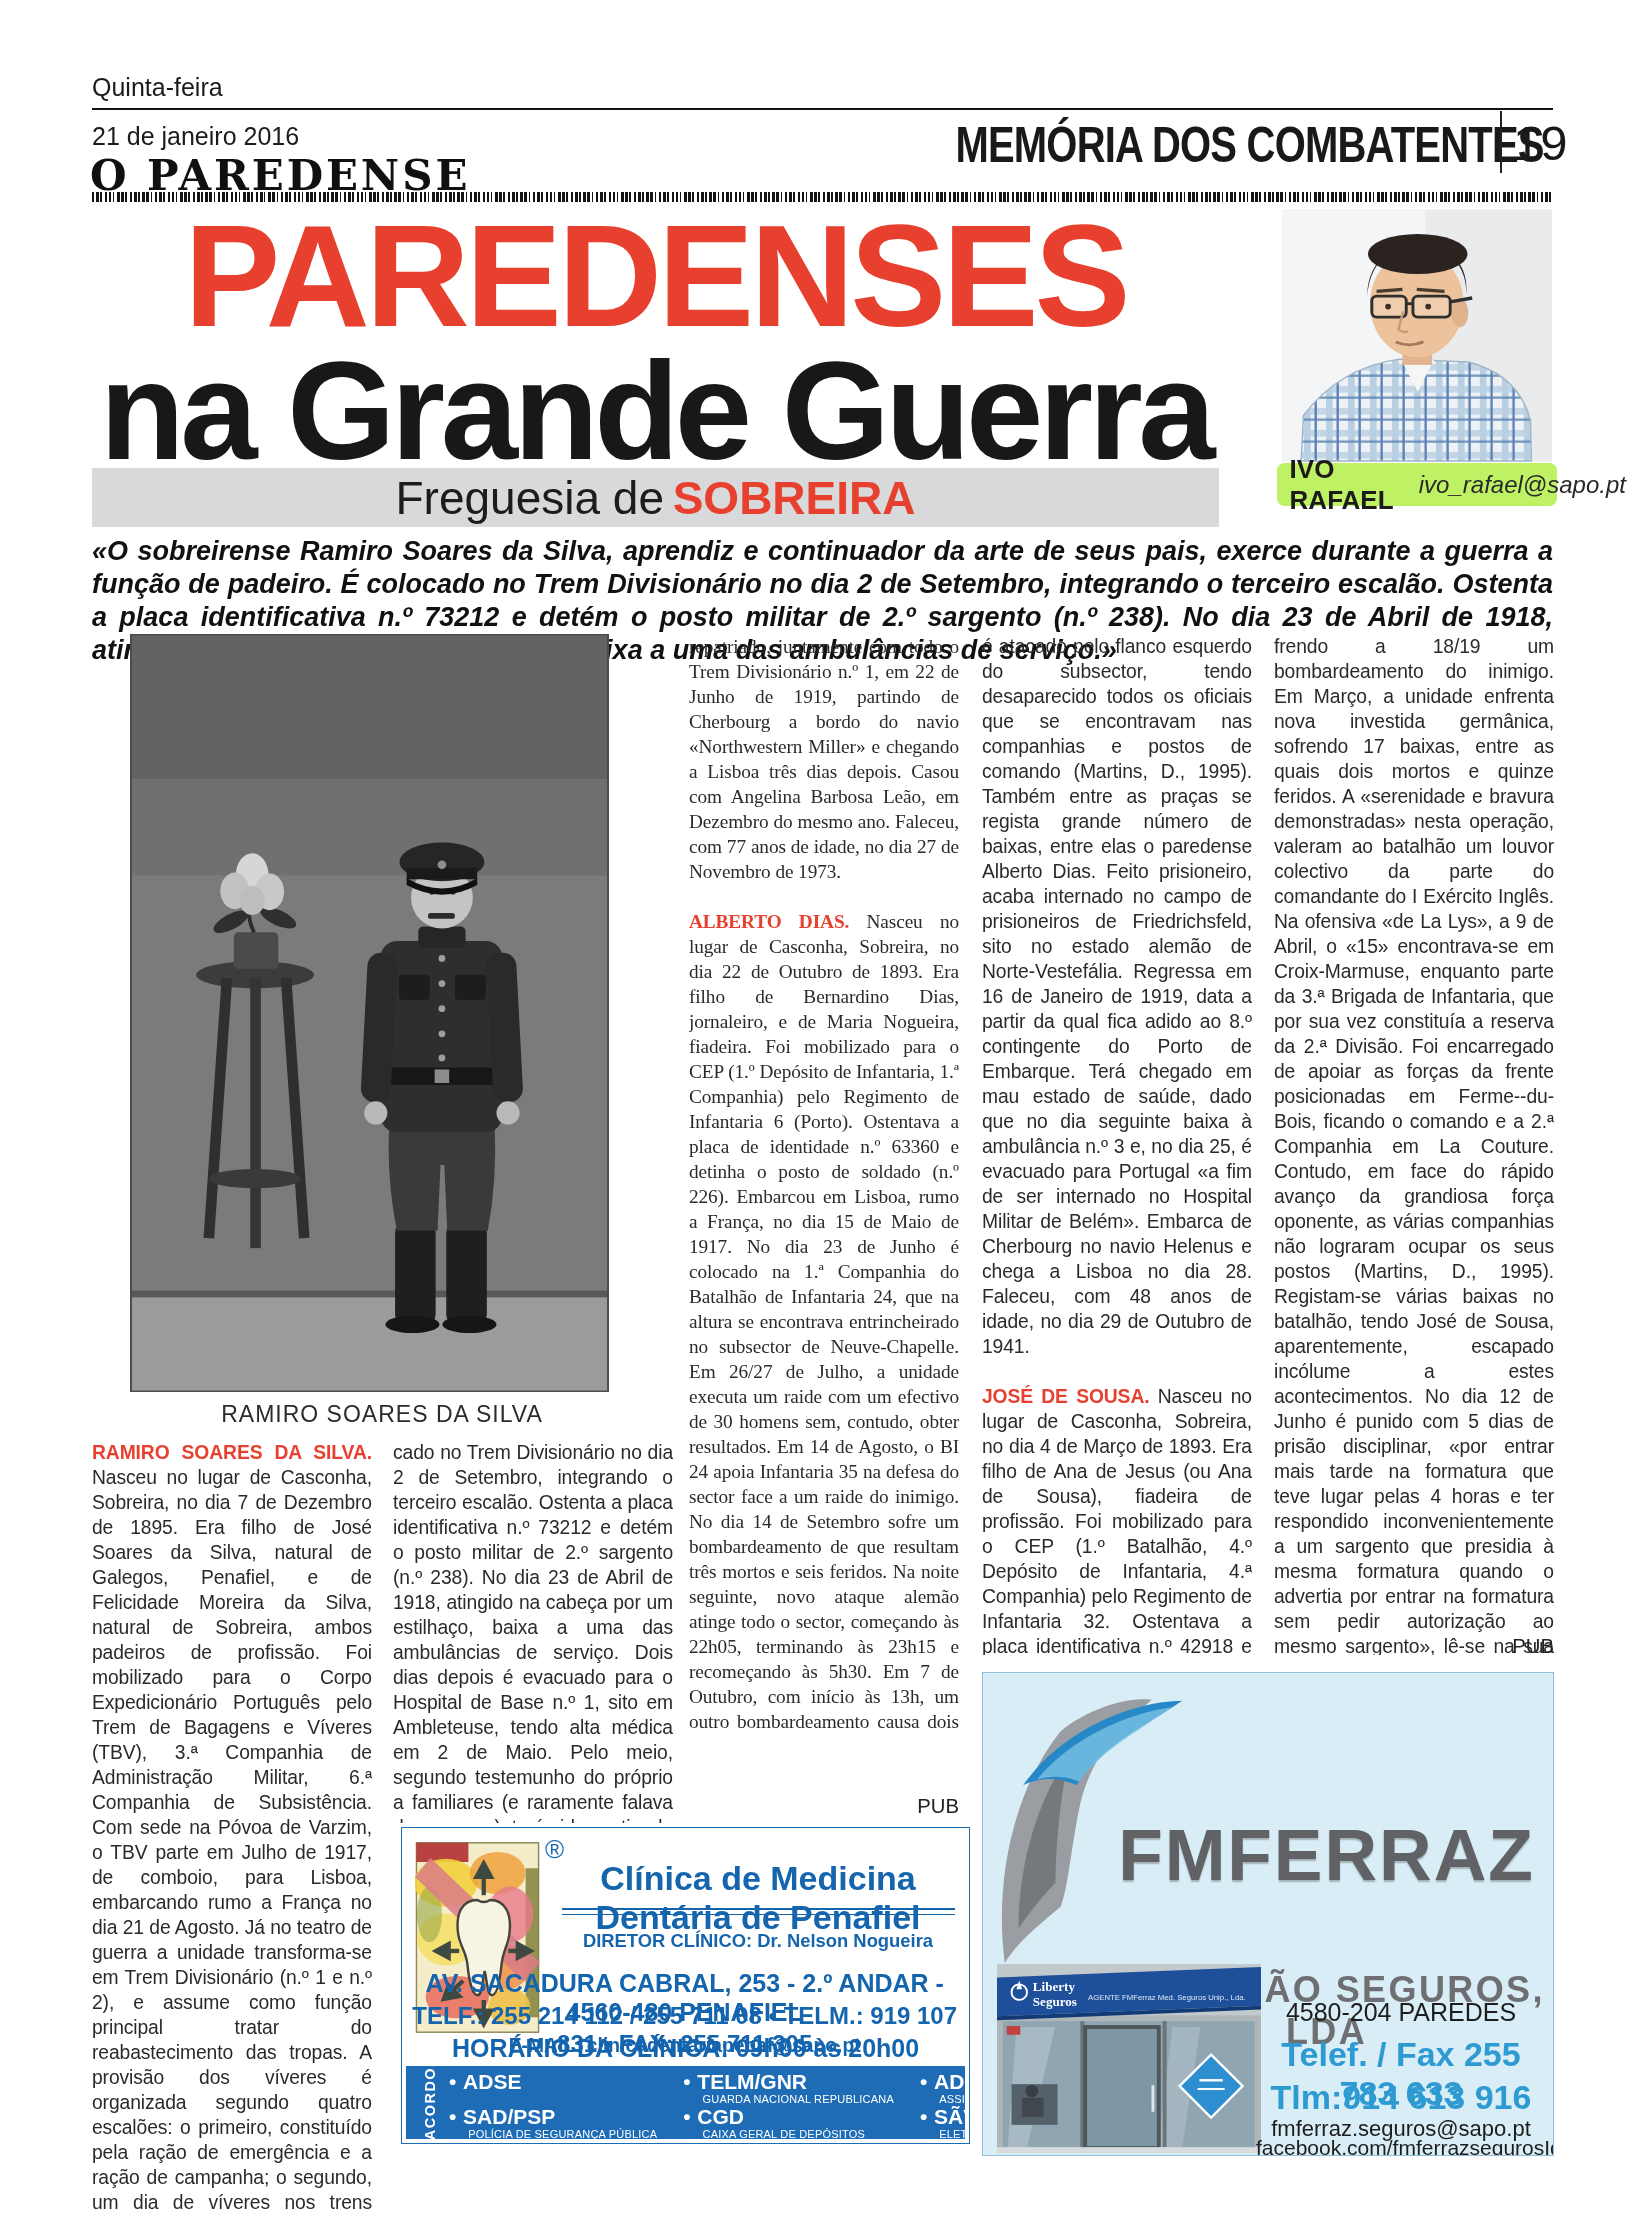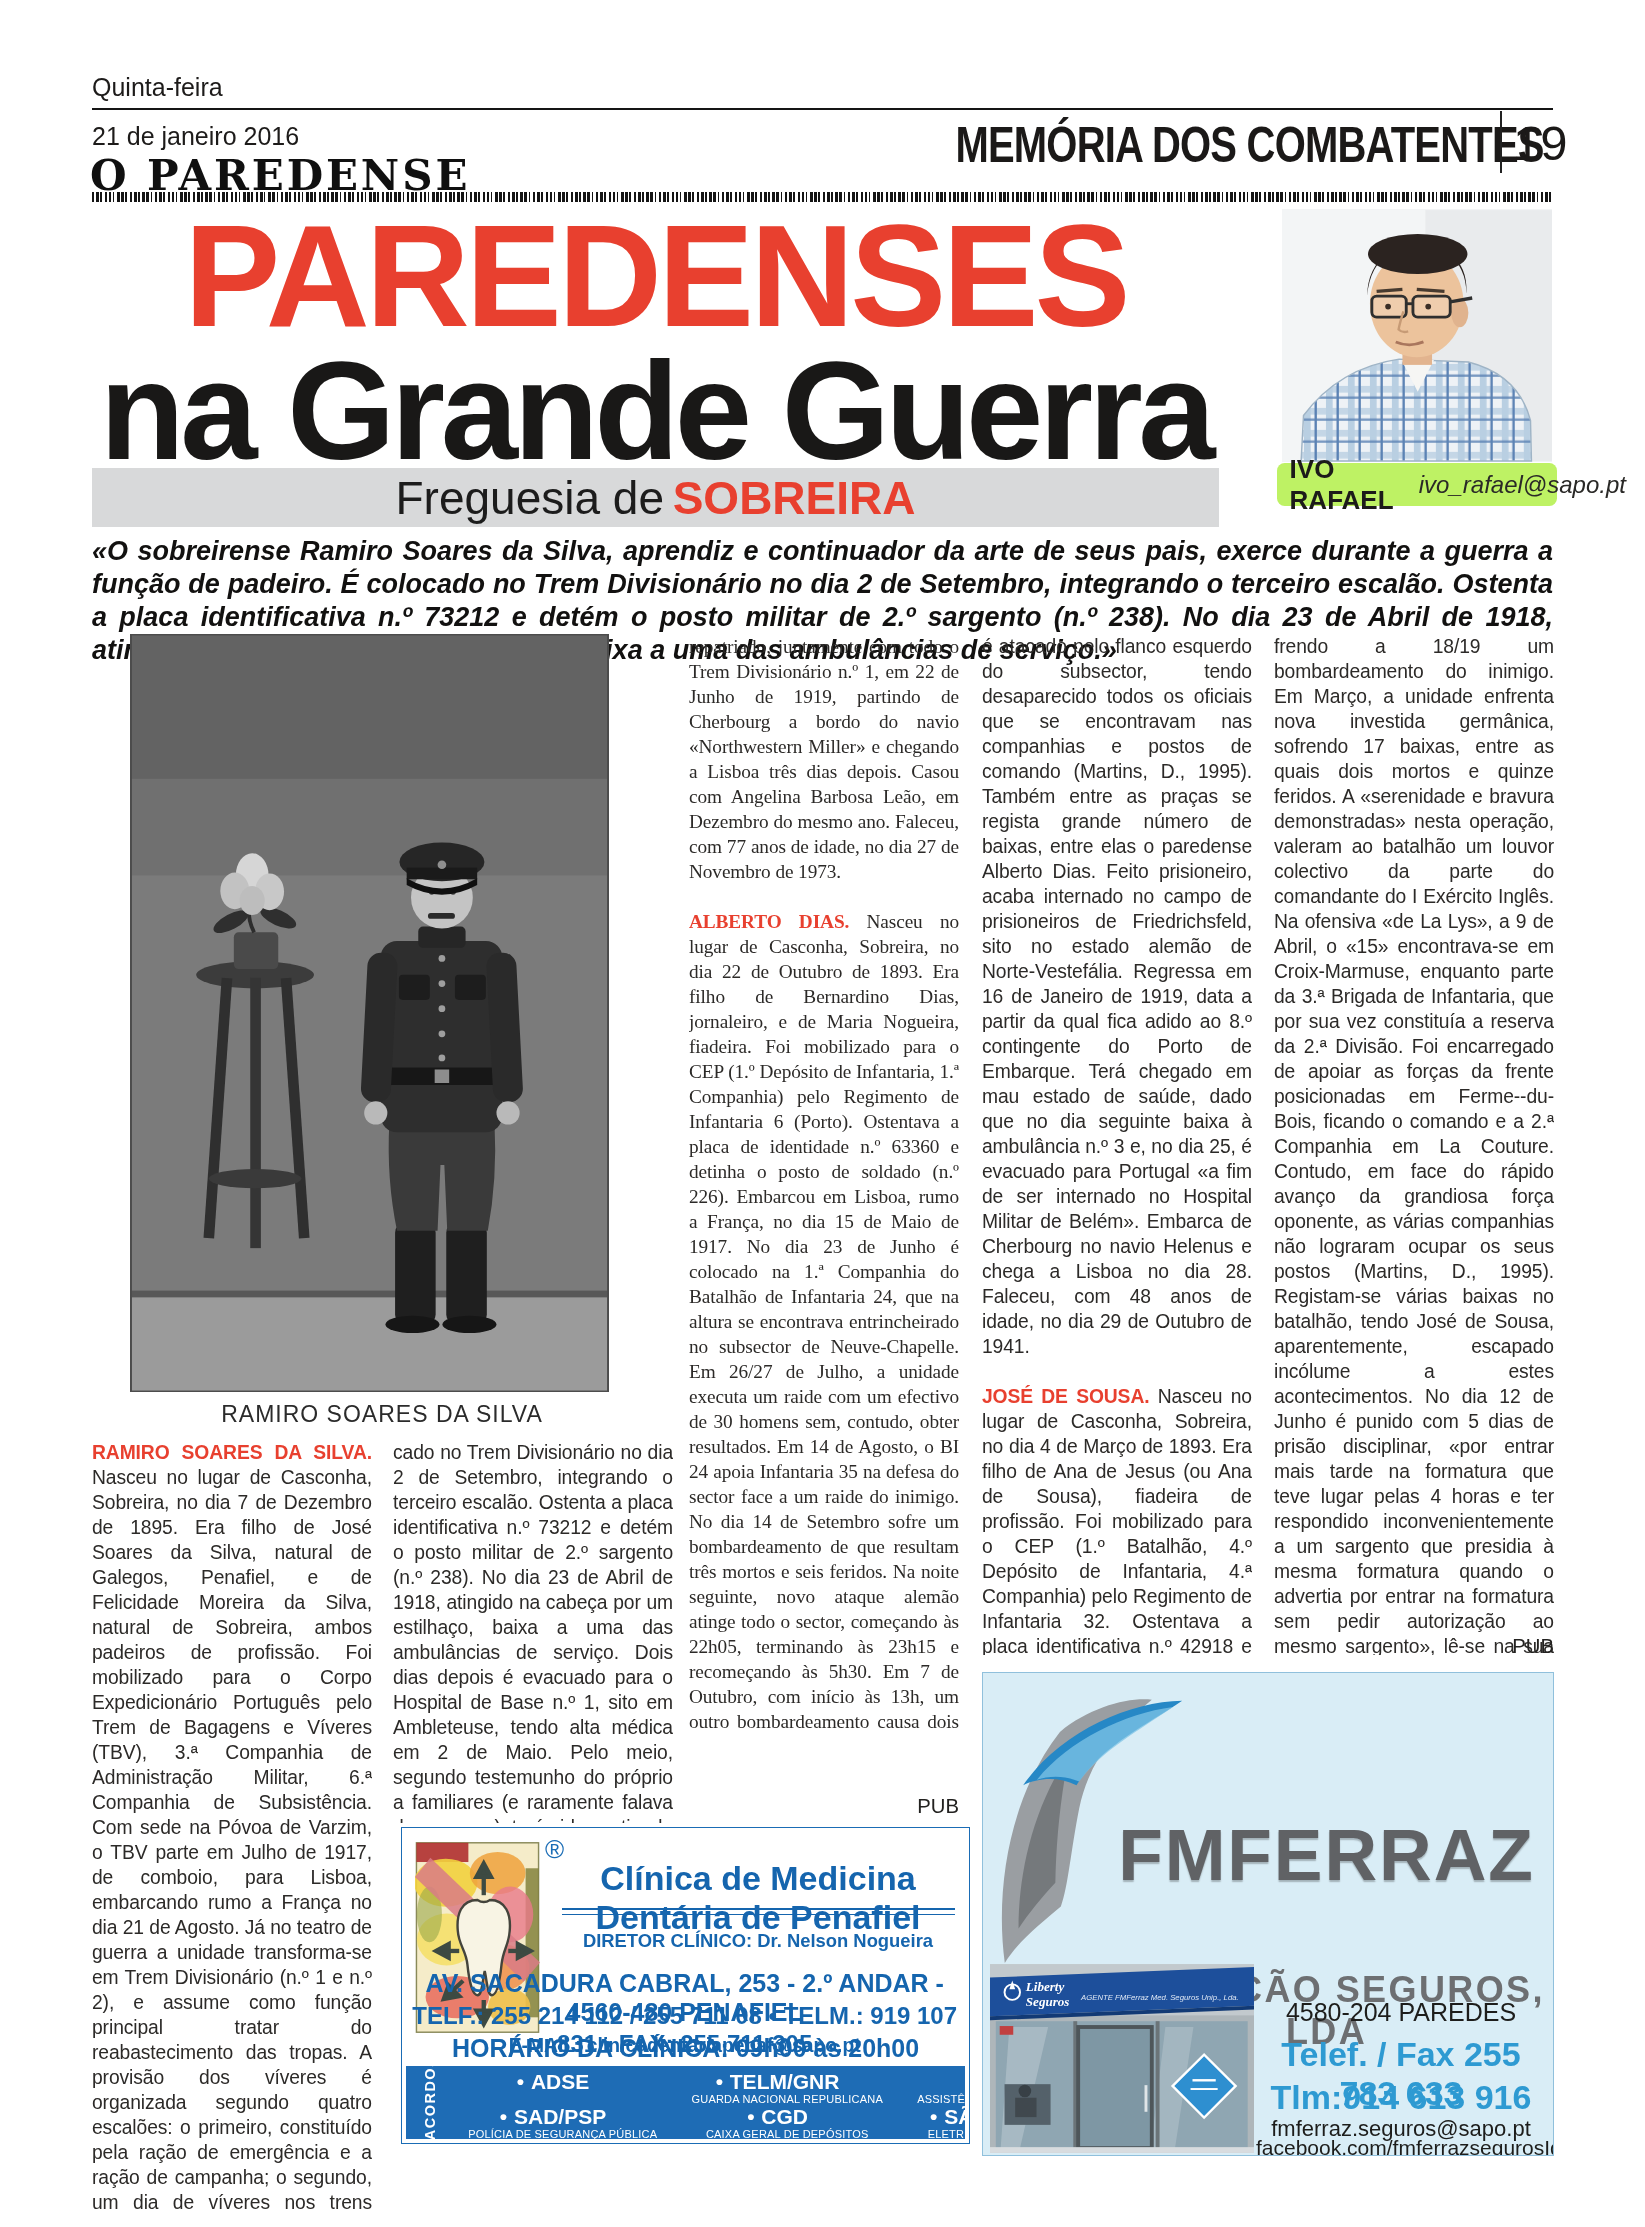--- a/index.html
+++ b/index.html
@@ -46,21 +46,21 @@
   .clinic-ad{width:569px;height:317px;background:#ffffff;border:1.9px solid #1a6cb5;box-sizing:border-box;overflow:hidden;}
   .cl-reg{font-size:26px;color:#1a6cb5;font-weight:400;}
   .cl-title{width:406px;text-align:center;font-size:34px;font-weight:700;color:#1565ae;}
   .cl-title-rule{width:393px;height:7.3px;border-top:2.9px solid #1565ae;border-bottom:1.9px solid #1565ae;box-sizing:border-box;}
   .cl-director{width:406px;text-align:center;font-size:18.4px;font-weight:700;color:#1565ae;}
   .cl-line{width:546px;text-align:center;font-weight:700;color:#1565ae;}
   .cl-strip{position:absolute;left:3.9px;right:3.9px;bottom:3.9px;height:73px;background:#1e6cb5;}
   .acordos{position:absolute;left:-18.4px;top:24px;transform:rotate(-90deg);transform-origin:50% 50%;
            font-size:14.5px;font-weight:700;color:#ffffff;letter-spacing:1.5px;}
   .ag-grid{position:absolute;left:43px;right:6.8px;top:4.8px;bottom:2.9px;display:grid;
-           grid-template-columns:0.75fr 1.12fr 1.13fr;grid-template-rows:1fr 1fr;column-gap:15px;text-align:center;}
+           grid-template-columns:0.75fr 1.12fr 1.13fr;grid-template-rows:1fr 1fr;column-gap:26px;}
   .ag-name{font-size:21px;font-weight:800;color:#ffffff;line-height:22px;white-space:nowrap;}
   .ag-bullet{margin-right:6.8px;}
   .ag-desc{font-size:11px;color:#ffffff;margin-left:19.3px;line-height:12.6px;letter-spacing:0.2px;white-space:nowrap;}
 
   
   .fm-ad{width:572px;height:484px;background:#d9edf6;border:1.5px solid #90c0dc;box-sizing:border-box;overflow:hidden;}
   .fm-name{width:445px;text-align:center;font-size:73px;font-weight:900;letter-spacing:1.9px;color:#606265;
            text-shadow:0 1.9px 1.5px rgba(0,0,0,.25);}
   .fm-sub{width:445px;text-align:center;font-size:36px;font-weight:700;letter-spacing:2.4px;color:#6d6f72;}
   .fm-line{width:290px;text-align:center;color:#1d1d1b;}
@@ -285,21 +285,21 @@
       <svg width="193" height="295" viewBox="0 0 420 600">
         <path d="M30,595 C8,430 42,230 150,92 C215,38 300,16 350,22 C265,92 212,162 192,258 C174,348 168,428 152,472 C112,506 58,548 30,595 Z" fill="#9a9ea2"></path>
         <path d="M60,520 C60,400 90,260 170,140 C150,240 142,330 140,420 C112,450 82,486 60,520 Z" fill="#6e7276" opacity=".85"></path>
         <path d="M70,208 C150,92 300,26 416,24 C330,82 242,122 186,208 C146,188 102,192 70,208 Z" fill="#2688c6"></path>
         <path d="M100,196 C170,110 290,52 396,38 C318,92 244,130 192,200 C158,186 126,188 100,196 Z" fill="#7fc4e6" opacity=".75"></path>
       </svg>
     </div>
     <div class="abs fm-name" style="left:121px;top:140px;">FMFERRAZ</div>
     <div class="abs fm-sub" style="left:121px;top:296px;">MEDIAÇÃO SEGUROS, LDA</div>
 
-    <div class="abs" style="left:7px;top:291px;font-style:italic;">
+    <div class="abs" style="left:14px;top:291px;">
       <svg width="264" height="189" viewBox="0 0 545 390">
         <rect width="545" height="390" fill="#c2c9cd"></rect>
         <rect x="0" y="106" width="545" height="284" fill="#aeb6ba"></rect>
         <rect x="12" y="118" width="520" height="262" fill="#8fa6b2"></rect>
         <polygon points="40,130 120,130 62,380 22,380" fill="#ffffff" opacity=".22"></polygon>
         <polygon points="362,130 420,130 382,380 332,380" fill="#ffffff" opacity=".18"></polygon>
         <rect x="172" y="118" width="8" height="262" fill="#6b7478"></rect>
         <rect x="342" y="118" width="8" height="262" fill="#6b7478"></rect>
         <rect x="182" y="130" width="152" height="250" fill="#7e97a4" stroke="#4e565a" stroke-width="8"></rect>
         <line x1="322" y1="250" x2="322" y2="305" stroke="#dfe5e8" stroke-width="6"></line>

